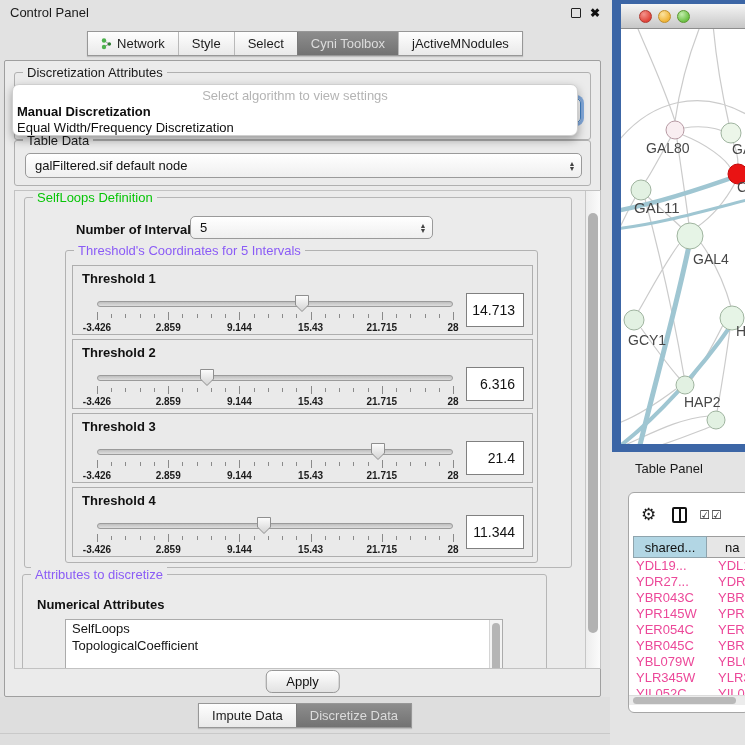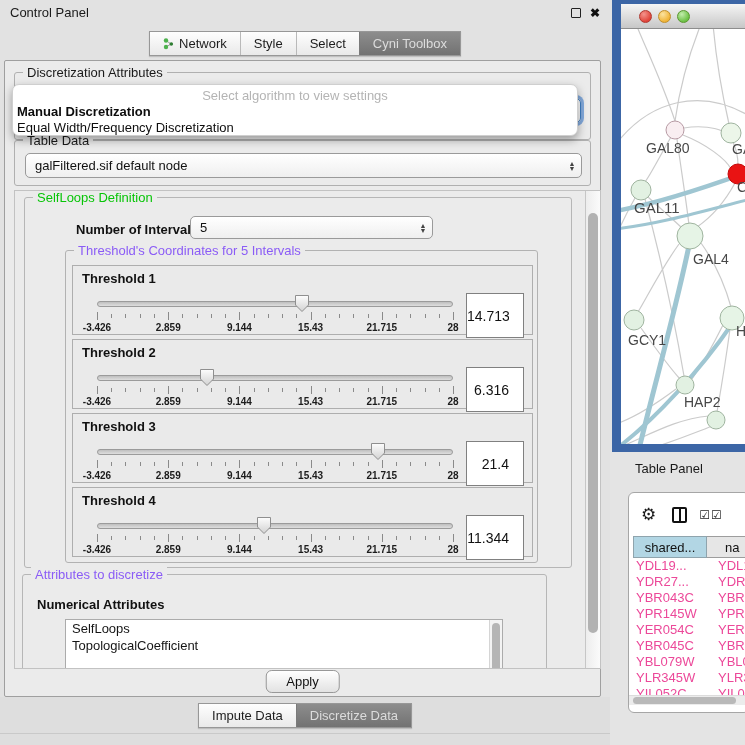--- a/index.html
+++ b/index.html
@@ -45,21 +45,21 @@
   .threshold-row { position:absolute; left:6px; width:461px; height:70px; border:1px solid #aeaeae; background:#eaeaea; }
   .th-label { position:absolute; left:9px; top:5px; font-size:13px; font-weight:bold; color:#111; }
   .slider-zone { position:absolute; left:24px; top:33px; width:356px; height:34px; }
   .track { position:absolute; left:0; top:2px; width:100%; height:6px; border:1px solid #9b9b9b; border-radius:4px; background:linear-gradient(#bfbfbf,#dedede); cursor:pointer; }
   .thumb { position:absolute; top:-5px; cursor:grab; }
   .tickrow { position:absolute; left:0; top:13px; width:100%; height:8px; }
   .tick { position:absolute; top:2px; width:1px; height:4px; background:#8a8a8a; }
   .tick.major { top:0; height:8px; }
   .ticklabels { position:absolute; left:0; top:23px; width:100%; height:12px; }
   .ticklabel { position:absolute; transform:translateX(-50%); font-size:10px; font-weight:bold; color:#1c1c1c; white-space:nowrap; }
-  .val { position:absolute; right:8px; top:27px; width:58px; height:45px; border:1px solid #808080; background:#fff; font-family:"Liberation Sans",sans-serif; font-size:14px; color:#111; text-align:right; padding-right:14px; }
+  .val { position:absolute; right:8px; top:27px; width:58px; height:34px; border:1px solid #808080; background:#fff; font-family:"Liberation Sans",sans-serif; font-size:14px; color:#111; text-align:right; padding-right:8px; }
 
   .attr-sub { position:absolute; left:14px; top:22px; font-size:13px; font-weight:bold; color:#111; }
   .listbox { position:absolute; left:42px; top:44px; width:438px; height:72px; background:#fff; border:1px solid #ababab; overflow:hidden; }
   .listbox .item { font-size:13px; color:#151515; padding-left:6px; line-height:17px; cursor:pointer; white-space:nowrap; }
   .list-scroll { position:absolute; right:0; top:0; width:13px; height:100%; background:#f3f3f3; border-left:1px solid #d5d5d5; }
   .list-scroll .vthumb { position:absolute; left:2px; top:3px; width:8px; height:48px; background:#b5b5b5; border-radius:4px; }
 
   .apply-btn { position:absolute; left:50%; transform:translateX(-50%); top:609px; padding:3px 20px; font-size:13px; color:#111; border:1px solid #989898; border-radius:6px; background:linear-gradient(#ffffff,#e2e2e2); cursor:pointer; font-family:"Liberation Sans",sans-serif; }
 
   .cp-footer { position:absolute; left:0; top:697px; width:610px; height:48px; background:#dedede; }
@@ -123,20 +123,23 @@
             <span>Network</span>
           </div>
           <div class="seg-tab">
             <span>Style</span>
           </div>
           <div class="seg-tab">
             <span>Select</span>
           </div>
           <div class="seg-tab sel">
             <span>Cyni Toolbox</span>
+          </div>
+          <div class="seg-tab">
+            <span>jActiveMNodules</span>
           </div>
         </div>
     </div>
 
     <div class="cp-panel">
 
       <div class="group" style="left:9px; top:11px; width:577px; height:68px;">
         <span class="group-title t-dark">Discretization Attributes</span>
         <div class="combo focused" style="left:11px; top:25px; width:555px;">
           <span class="cspace"></span>

